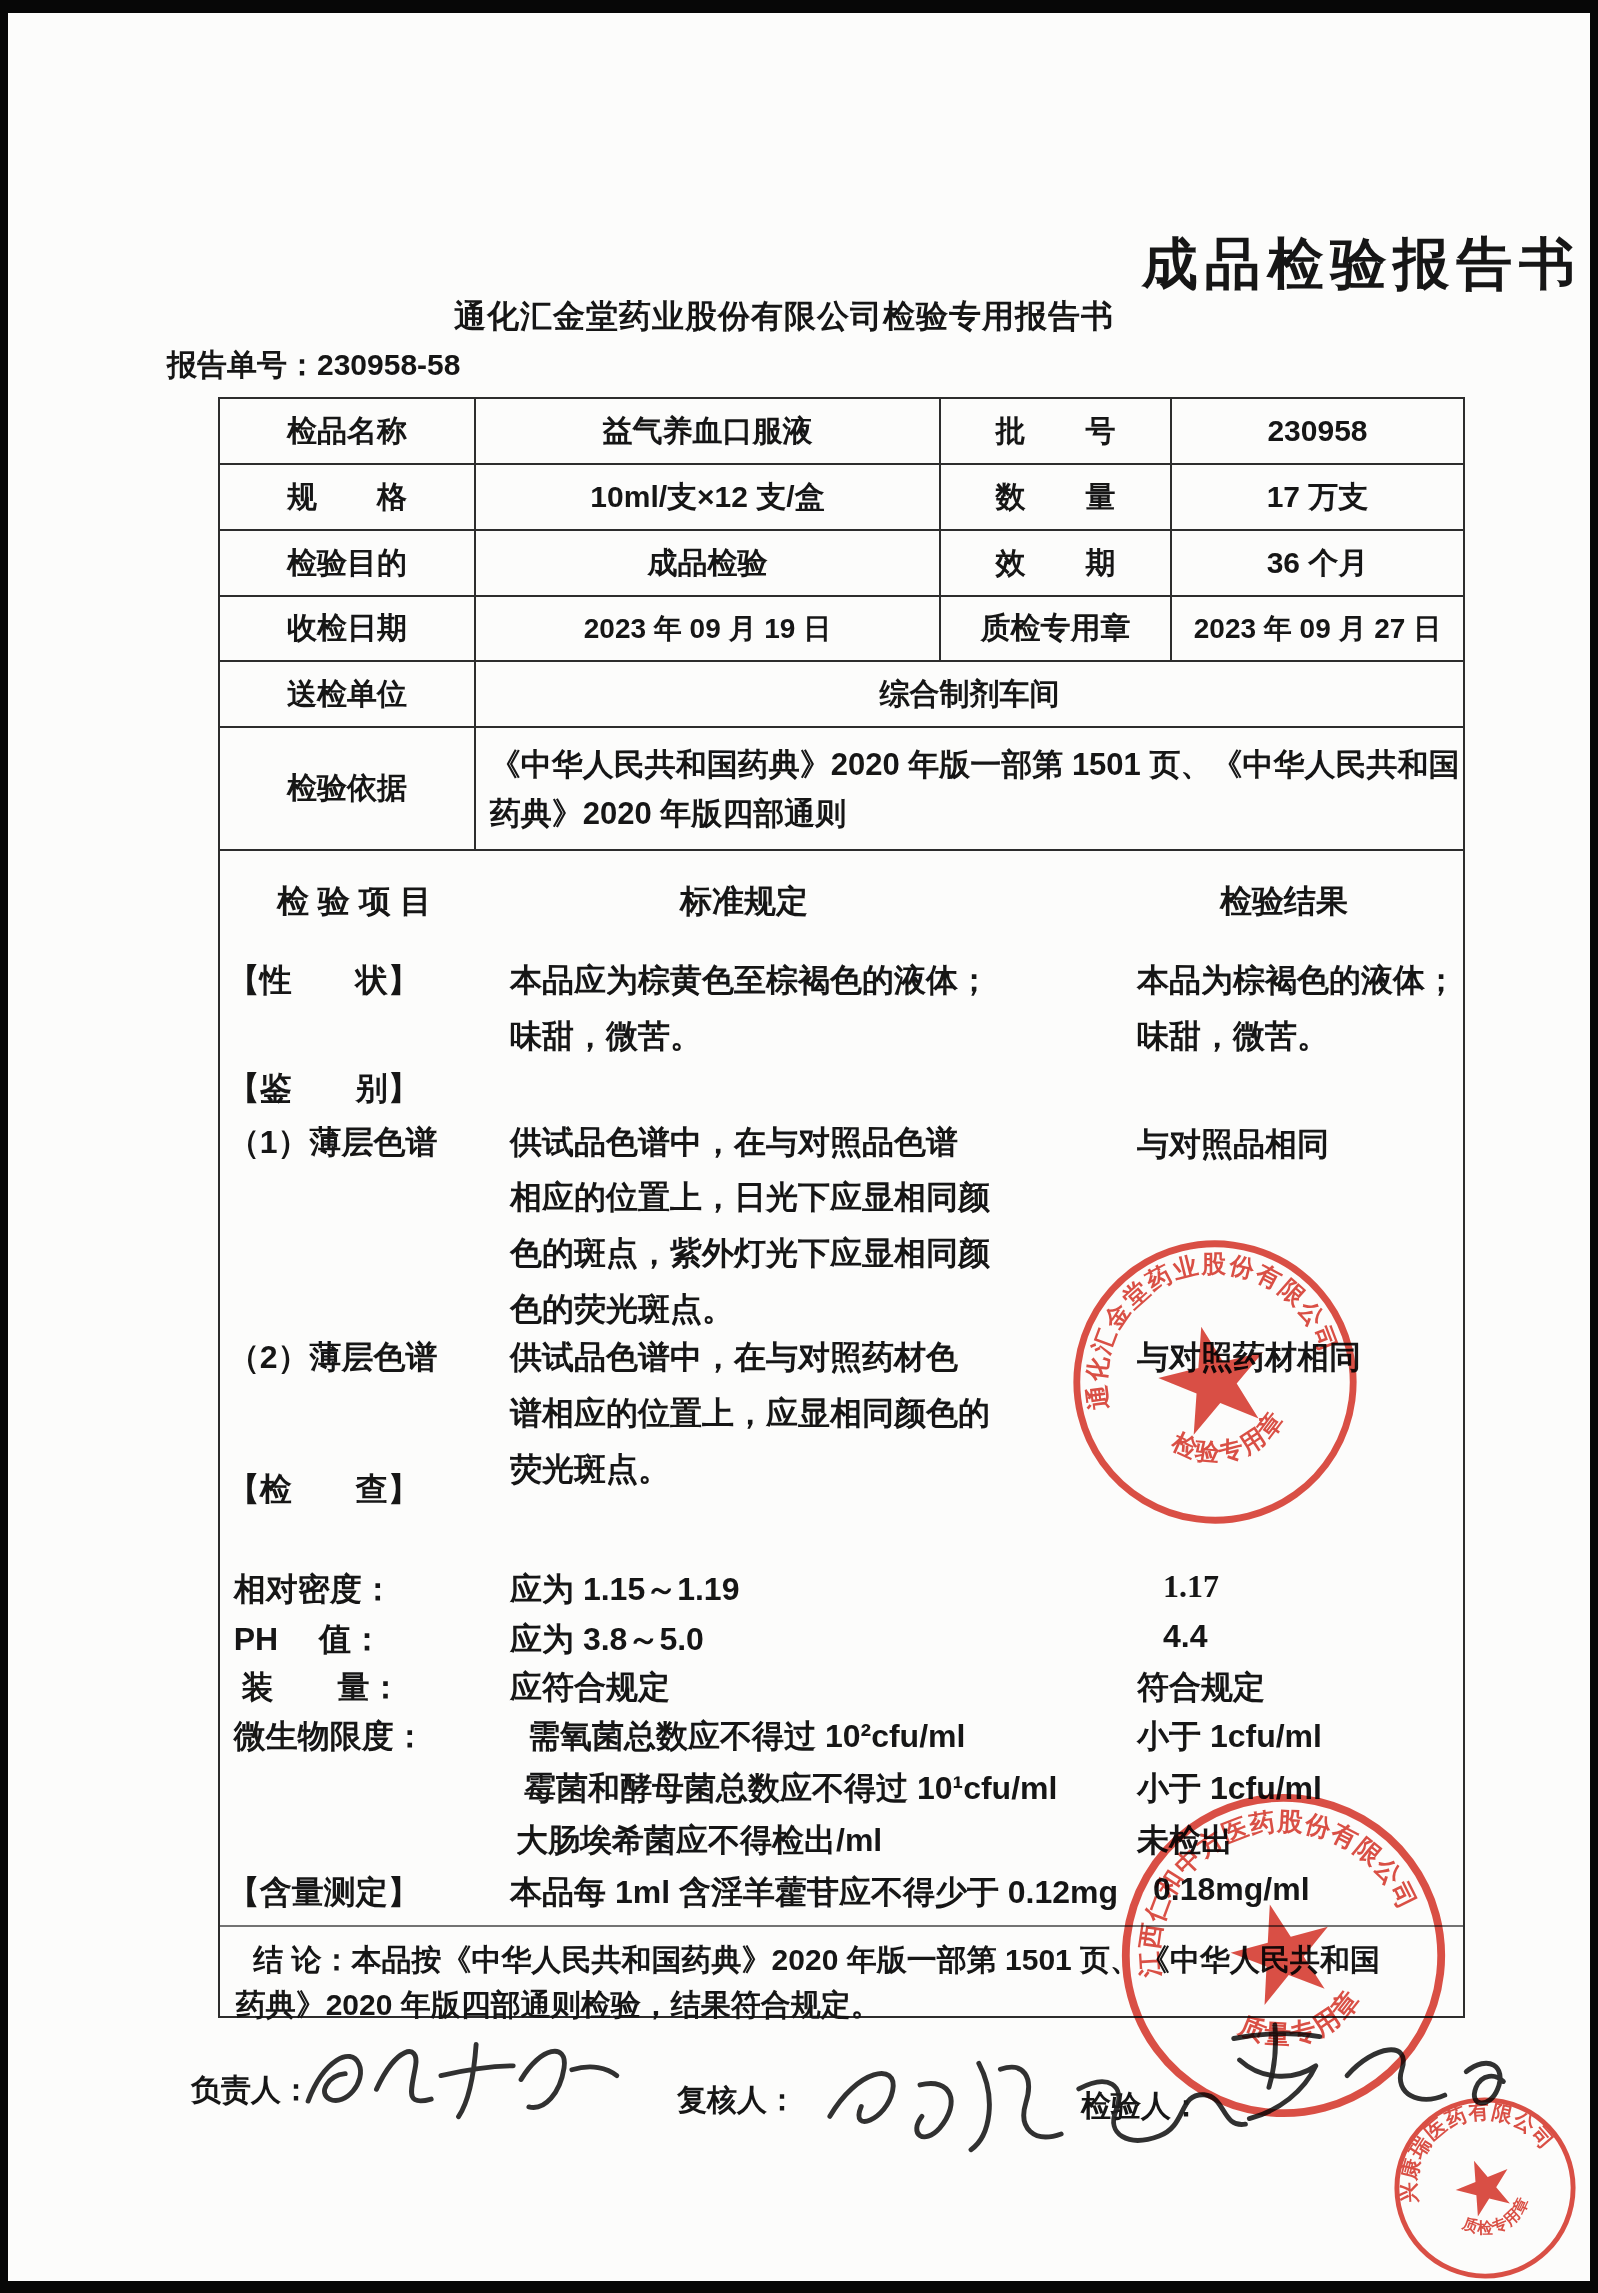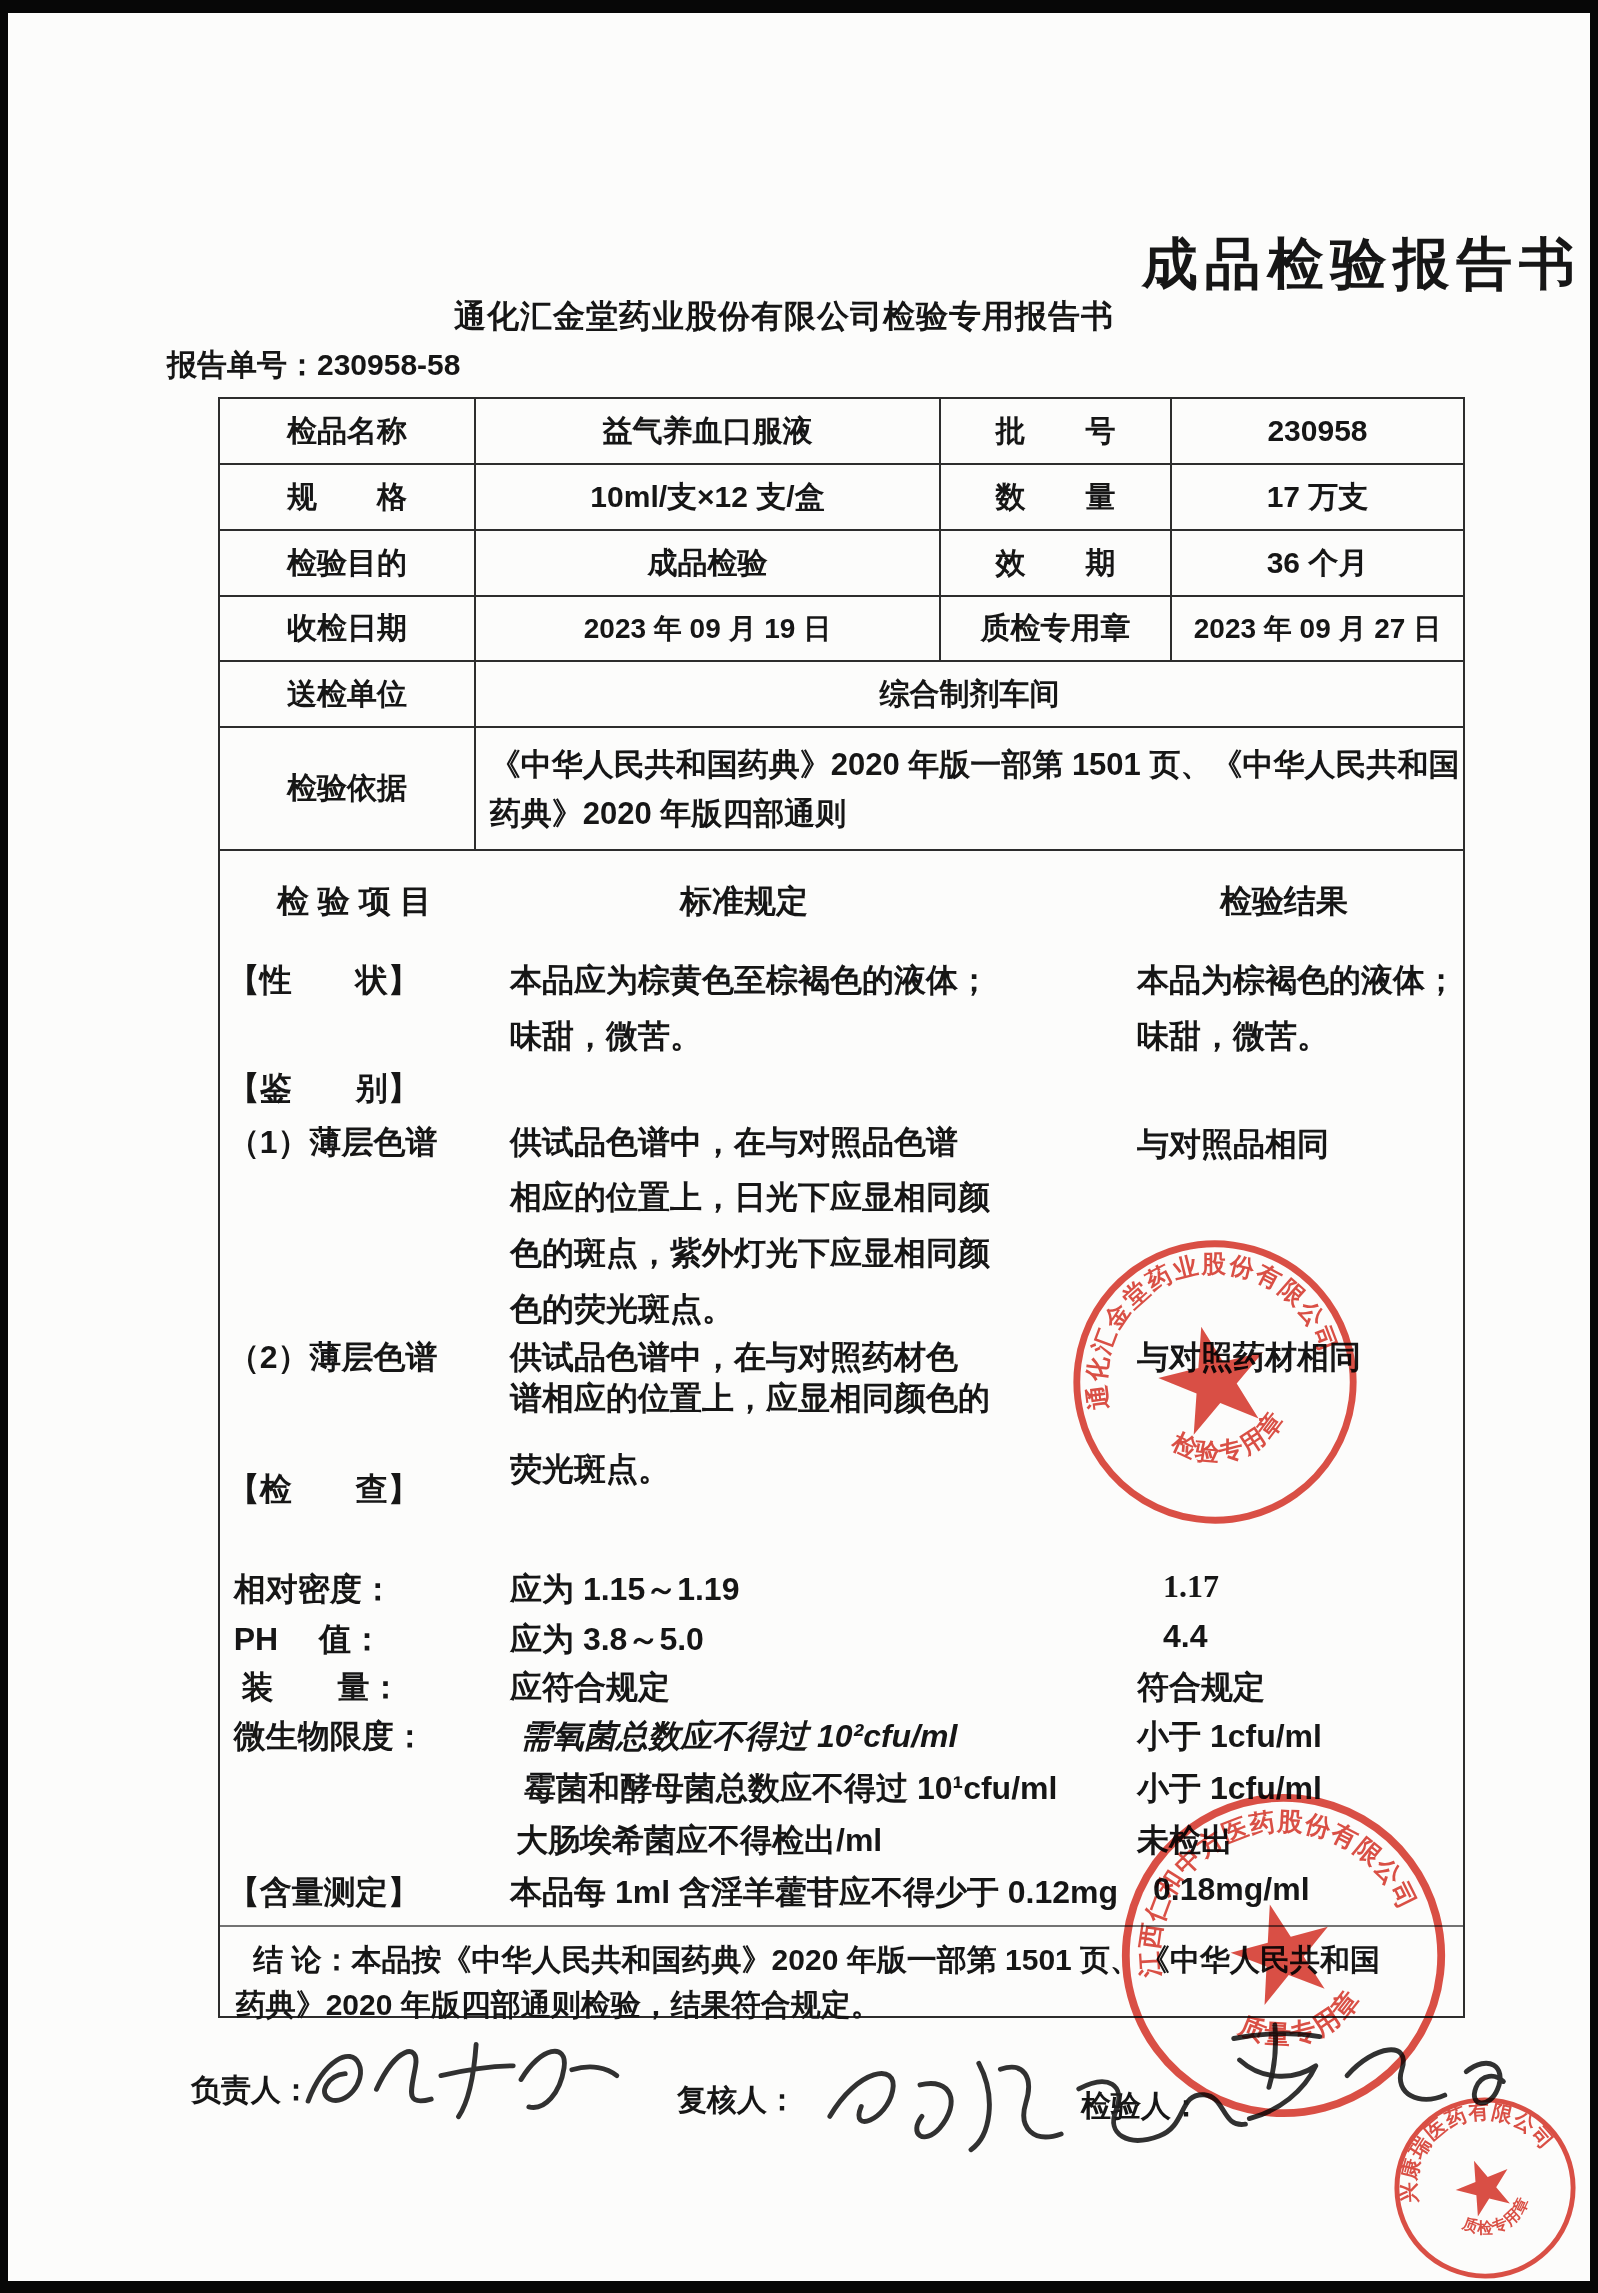--- a/index.html
+++ b/index.html
@@ -91,40 +91,40 @@
 
       <div class="bl" style="left:7.8px;top:270px;">（1）薄层色谱</div>
       <div class="bl" style="left:290px;top:270px;">供试品色谱中，在与对照品色谱</div>
       <div class="bl" style="left:290px;top:325px;">相应的位置上，日光下应显相同颜</div>
       <div class="bl" style="left:290px;top:381px;">色的斑点，紫外灯光下应显相同颜</div>
       <div class="bl" style="left:290px;top:437px;">色的荧光斑点。</div>
       <div class="bl" style="left:917px;top:272px;">与对照品相同</div>
 
       <div class="bl" style="left:7.8px;top:485px;">（2）薄层色谱</div>
       <div class="bl" style="left:290px;top:485px;">供试品色谱中，在与对照药材色</div>
-      <div class="bl" style="left:290px;top:526px;">谱相应的位置上，应显相同颜色的</div>
+      <div class="bl" style="left:290px;top:541px;">谱相应的位置上，应显相同颜色的</div>
       <div class="bl" style="left:290px;top:597px;">荧光斑点。</div>
       <div class="bl" style="left:917px;top:485px;font-family:Liberation Mono, monospace;">与对照药材相同</div>
 
       <div class="bl" style="left:7.8px;top:617px;">【检　　查】</div>
 
       <div class="bl" style="left:13.7px;top:717px;">相对密度：</div>
       <div class="bl" style="left:290px;top:717px;">应为 1.15～1.19</div>
       <div class="bl" style="left:943px;top:717px;font-family:Liberation Serif, serif;">1.17</div>
 
       <div class="bl" style="left:13.7px;top:767px;">PH　 值：</div>
       <div class="bl" style="left:290px;top:767px;">应为 3.8～5.0</div>
       <div class="bl" style="left:943px;top:767px;">4.4</div>
 
       <div class="bl" style="left:21.6px;top:815px;">装　　量：</div>
       <div class="bl" style="left:290px;top:815px;">应符合规定</div>
       <div class="bl" style="left:917px;top:815px;">符合规定</div>
 
       <div class="bl" style="left:13.7px;top:864px;">微生物限度：</div>
-      <div class="bl" style="left:300px;top:864px;font-style:italic;">需氧菌总数应不得过 10²cfu/ml</div>
+      <div class="bl" style="left:308px;top:864px;">需氧菌总数应不得过 10²cfu/ml</div>
       <div class="bl" style="left:917px;top:864px;">小于 1cfu/ml</div>
 
       <div class="bl" style="left:304px;top:916px;">霉菌和酵母菌总数应不得过 10¹cfu/ml</div>
       <div class="bl" style="left:917px;top:916px;">小于 1cfu/ml</div>
 
       <div class="bl" style="left:296px;top:968px;">大肠埃希菌应不得检出/ml</div>
       <div class="bl" style="left:917px;top:968px;">未检出</div>
 
       <div class="bl" style="left:7.8px;top:1020px;">【含量测定】</div>
       <div class="bl" style="left:290px;top:1020px;">本品每 1ml 含淫羊藿苷应不得少于 0.12mg</div>

